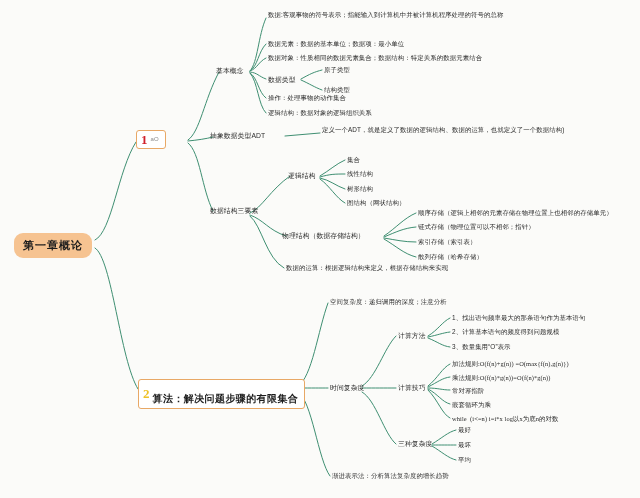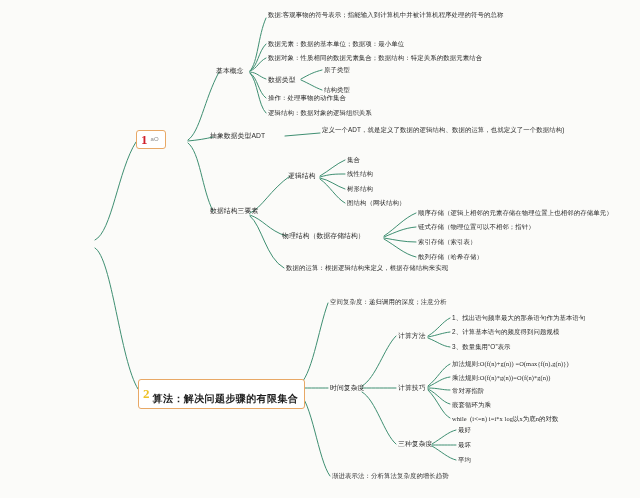--- a/index.html
+++ b/index.html
@@ -132,20 +132,21 @@
       <path d="M428,388 C438,388 442,390 450,390"></path>
       <path d="M428,389 C438,394 442,402 450,404"></path>
       <path d="M428,390 C438,400 442,414 450,418"></path>
 
       <path d="M432,444 C442,438 448,432 456,430"></path>
       <path d="M432,445 C442,445 448,445 456,445"></path>
       <path d="M432,446 C442,452 448,458 456,460"></path>
     </g>
   </svg>
 
+  <div class="node root" style="left:14px; top:233px;">第一章概论</div>
 
   <div class="node boxed" style="left:136px; top:130px;">
     <span class="badge-num badge-red">1</span>
     <span class="boxed-sub">aO</span>
   </div>
 
   <div class="node boxed" style="left:138px; top:379px;">
     <span class="badge-num badge-yellow">2</span>
     <span class="boxed-label">算法：解决问题步骤的有限集合</span>
   </div>

